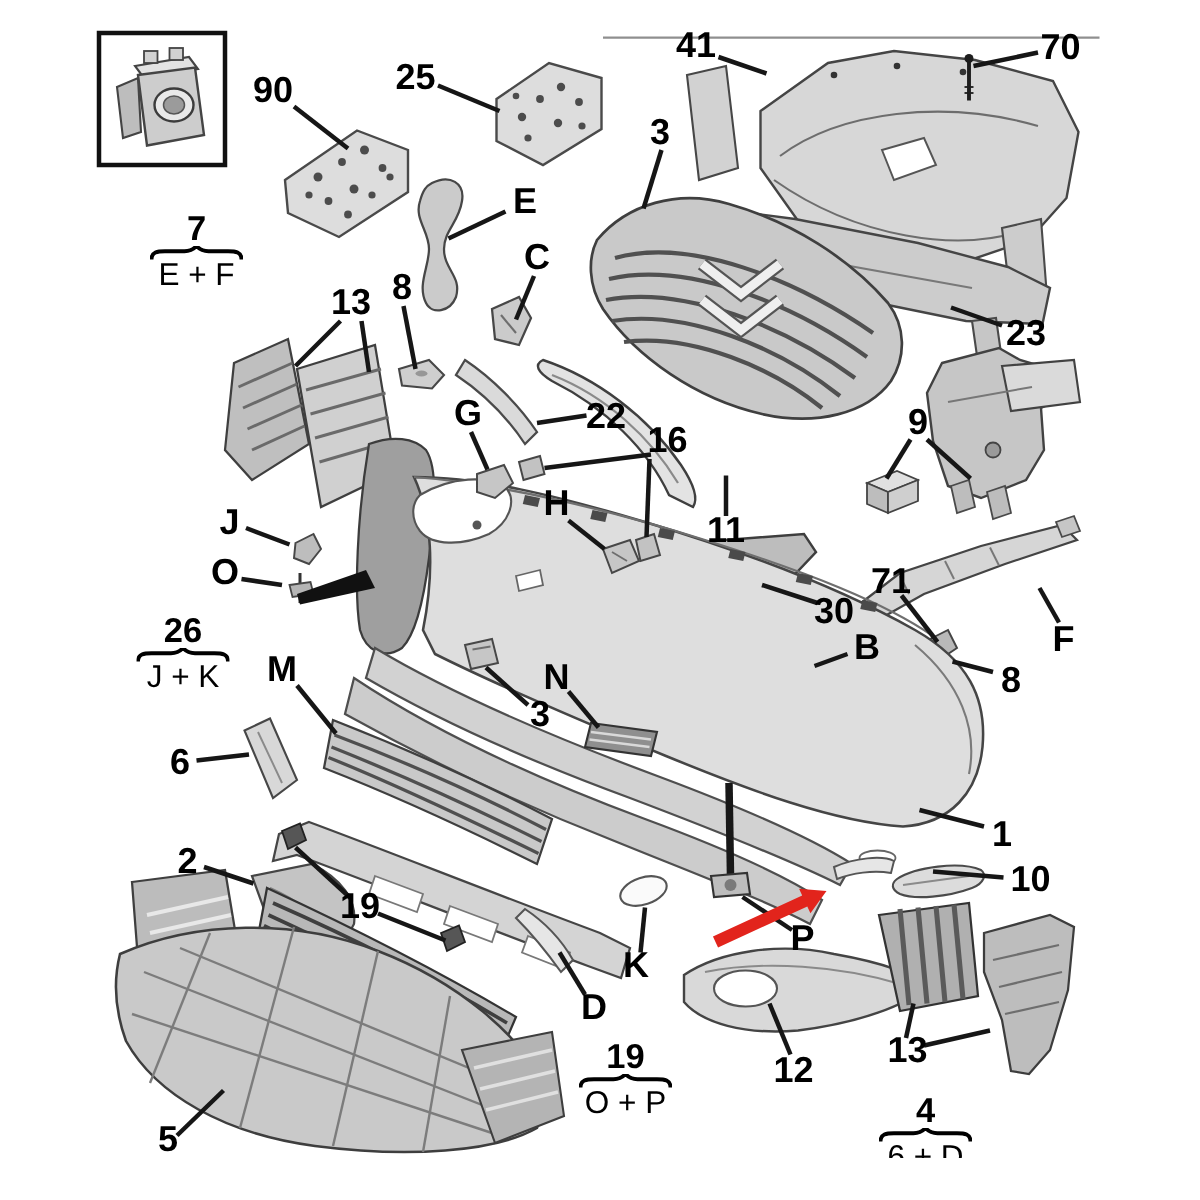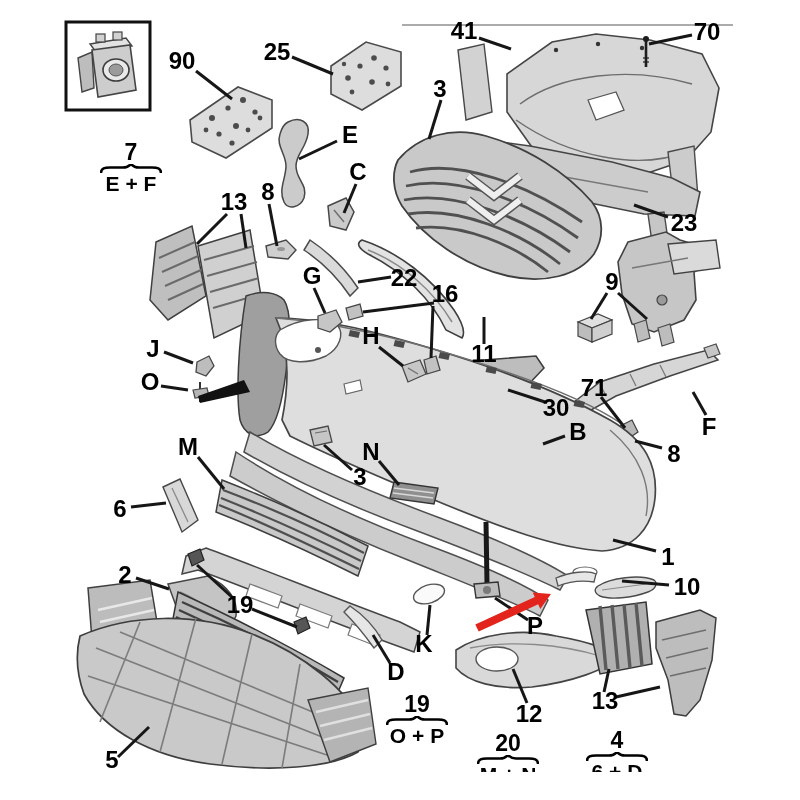--- a/index.html
+++ b/index.html
@@ -3,21 +3,21 @@
 <meta charset="utf-8">
 <style>
   html,body{margin:0;padding:0;background:#ffffff;}
   body{width:800px;height:800px;overflow:hidden;font-family:"Liberation Sans",sans-serif;}
   .stage{position:relative;width:800px;height:800px;background:#fff;}
   svg.art{position:absolute;left:0;top:0;z-index:1;}
   .lbl{position:absolute;transform:translate(-50%,-50%);font-weight:700;font-size:24px;
        color:#000;line-height:1;white-space:nowrap;z-index:10;}
   .group{position:absolute;transform:translateX(-50%);text-align:center;color:#000;z-index:10;}
   .gnum{font-weight:700;font-size:23px;line-height:21px;}
-  .gformula{font-weight:700;font-size:21px;line-height:20px;white-space:nowrap;}
+  .gformula{font-weight:400;font-size:21px;line-height:20px;white-space:nowrap;}
   .brace{display:block;margin:1px auto 0 auto;}
   .crop{position:absolute;left:0;top:772px;width:800px;height:28px;background:#fff;z-index:40;}
 </style>
 </head>
 <body>
 
 <div class="stage">
 
 <svg class="art" width="800" height="800" viewBox="0 0 800 800">
 
@@ -417,33 +417,33 @@
 <div class="lbl" style="left:529px;top:714px">12</div>
 <div class="lbl" style="left:605px;top:701px">13</div>
 
 <div class="group" style="left:131px;top:142px">
   <div class="gnum">7</div>
   <svg class="brace" width="62" height="10" viewBox="0 0 62 10">
         <path d="M1,9 C1,4 5,3.5 10,3.5 L23,3.5 C28,3.5 30,1 31,0 C32,1 34,3.5 39,3.5 L52,3.5 C57,3.5 61,4 61,9" fill="none" stroke="#000" stroke-width="2.6"></path>
       </svg>
   <div class="gformula">E + F</div>
 </div>
+<div class="group" style="left:122px;top:410px">
+  <div class="gnum">26</div>
+  <svg class="brace" width="62" height="10" viewBox="0 0 62 10">
+        <path d="M1,9 C1,4 5,3.5 10,3.5 L23,3.5 C28,3.5 30,1 31,0 C32,1 34,3.5 39,3.5 L52,3.5 C57,3.5 61,4 61,9" fill="none" stroke="#000" stroke-width="2.6"></path>
+      </svg>
+  <div class="gformula">J + K</div>
+</div>
 <div class="group" style="left:417px;top:694px">
   <div class="gnum">19</div>
   <svg class="brace" width="62" height="10" viewBox="0 0 62 10">
         <path d="M1,9 C1,4 5,3.5 10,3.5 L23,3.5 C28,3.5 30,1 31,0 C32,1 34,3.5 39,3.5 L52,3.5 C57,3.5 61,4 61,9" fill="none" stroke="#000" stroke-width="2.6"></path>
       </svg>
   <div class="gformula">O + P</div>
-</div>
-<div class="group" style="left:508px;top:733px">
-  <div class="gnum">20</div>
-  <svg class="brace" width="62" height="10" viewBox="0 0 62 10">
-        <path d="M1,9 C1,4 5,3.5 10,3.5 L23,3.5 C28,3.5 30,1 31,0 C32,1 34,3.5 39,3.5 L52,3.5 C57,3.5 61,4 61,9" fill="none" stroke="#000" stroke-width="2.6"></path>
-      </svg>
-  <div class="gformula">M + N</div>
 </div>
 <div class="group" style="left:617px;top:730px">
   <div class="gnum">4</div>
   <svg class="brace" width="62" height="10" viewBox="0 0 62 10">
         <path d="M1,9 C1,4 5,3.5 10,3.5 L23,3.5 C28,3.5 30,1 31,0 C32,1 34,3.5 39,3.5 L52,3.5 C57,3.5 61,4 61,9" fill="none" stroke="#000" stroke-width="2.6"></path>
       </svg>
   <div class="gformula">6 + D</div>
 </div>
 
 <div class="crop"></div>

